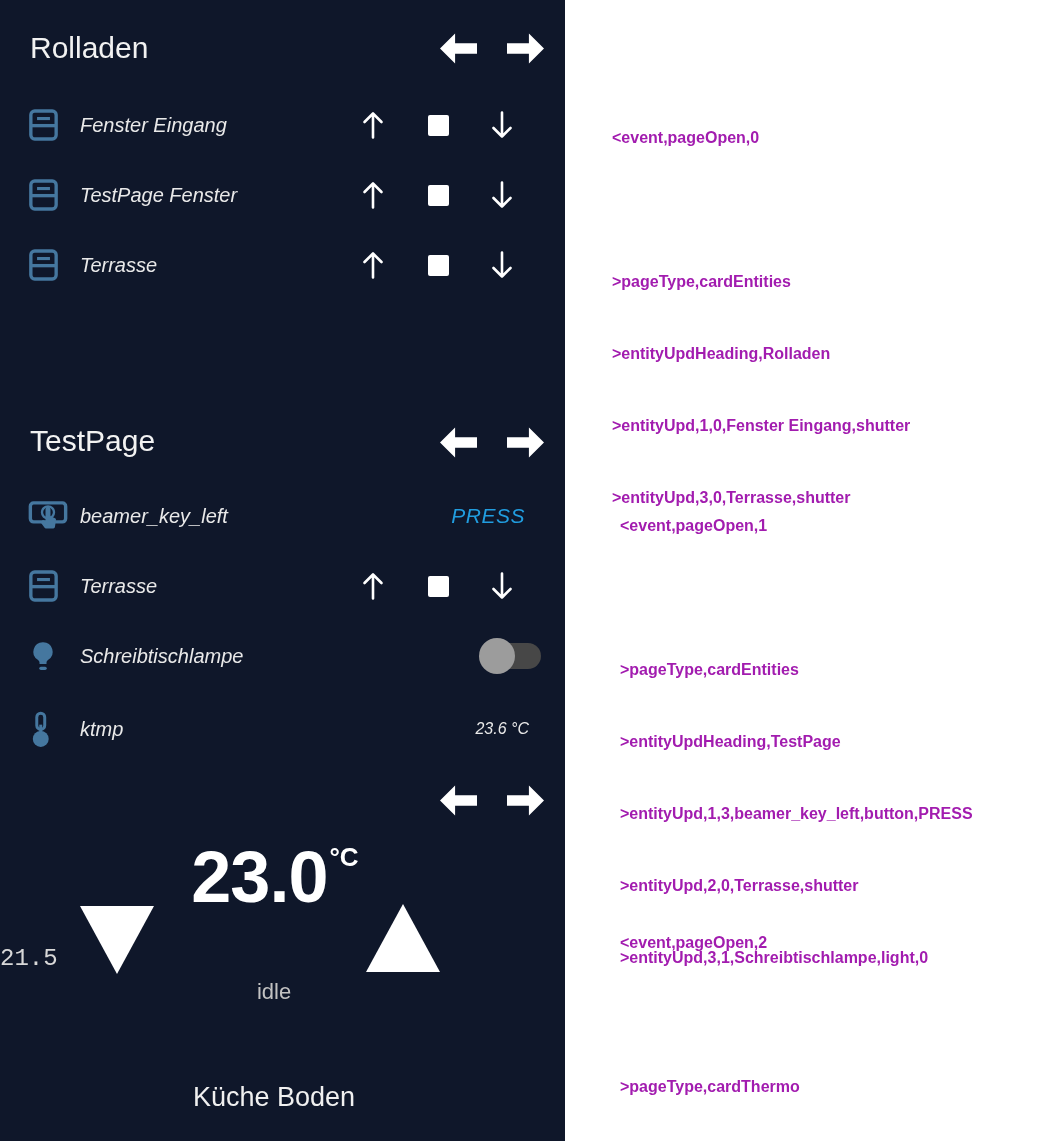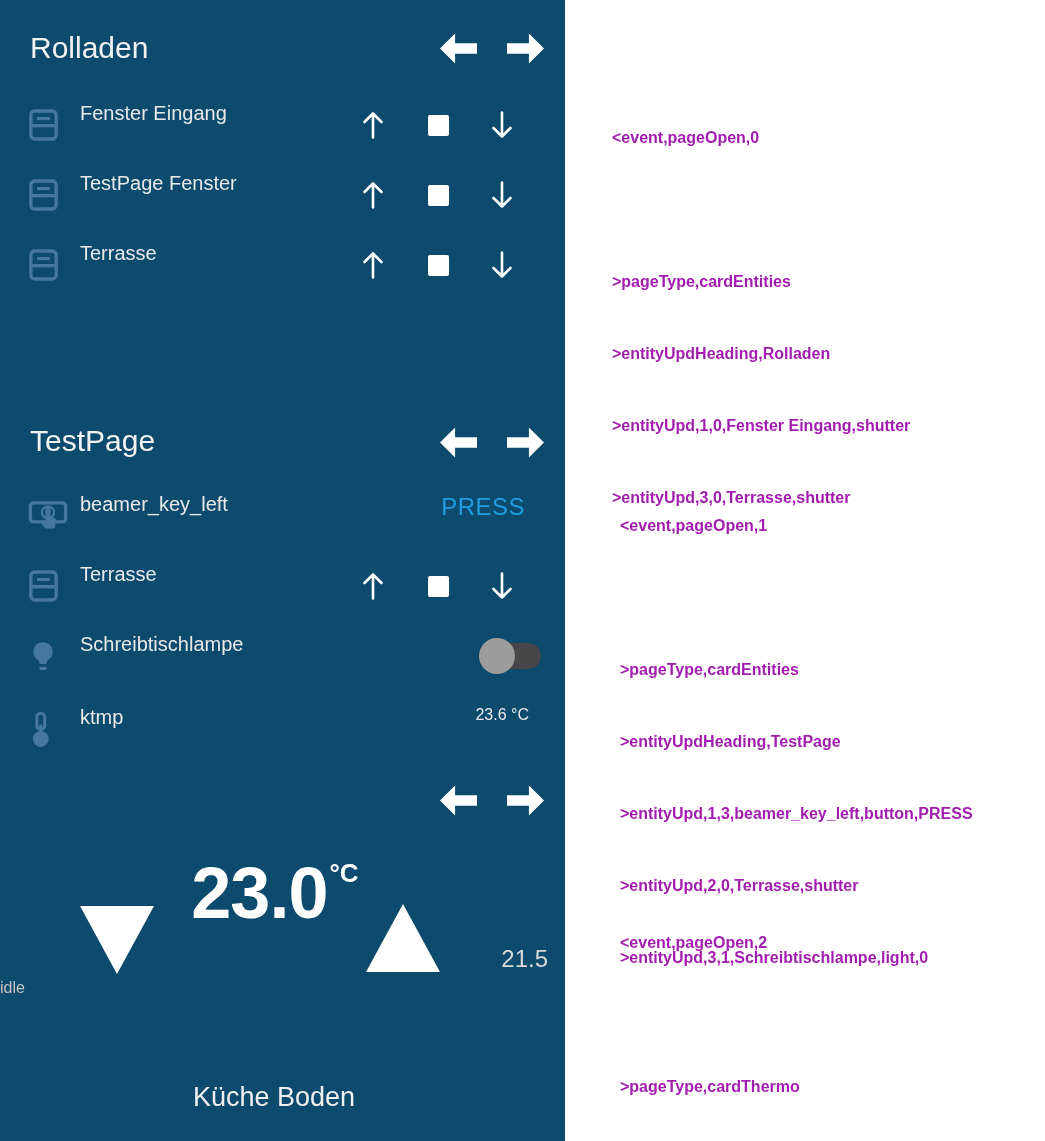--- a/index.html
+++ b/index.html
@@ -1,39 +1,39 @@
 <!DOCTYPE html>
 <html><head>
 <meta charset="utf-8">
 <style>
   html,body{margin:0;padding:0;background:#fff;font-family:"Liberation Sans",sans-serif;}
   .stage{position:relative;width:1045px;height:1141px;background:#fff;overflow:hidden;}
-  .panel-col{position:absolute;left:0;top:0;width:565px;height:1141px;background:#0c4a6e;}
+  .panel-col{position:absolute;left:0;top:0;width:565px;height:1141px;background:#0f172a;}
   .card{position:absolute;left:0;width:565px;}
   .card-title{position:absolute;left:30px;margin:0;font-size:30px;font-weight:400;color:#f2f2f2;}
   .nav{position:absolute;display:flex;gap:30px;left:440px;}
   .nav .nav-btn{display:inline-block;width:37px;height:31px;cursor:pointer;}
-  .row{position:absolute;left:28px;width:517px;height:46px;display:flex;}
+  .row{position:absolute;left:28px;width:517px;height:46px;display:flex;align-items:center;font-style:italic;}
   .row .icon{width:52px;display:flex;align-items:center;}
   .row .label{font-size:20px;color:#e9e9e9;}
   .ctrl{position:absolute;display:flex;align-items:center;justify-content:center;width:32px;height:40px;top:3px;}
   .c-up{left:329px;}
   .c-stop{left:394px;}
   .c-down{left:458px;}
   .sq{width:21px;height:21px;background:#fff;border-radius:2px;}
   .value{position:absolute;right:16px;font-size:16px;color:#e9e9e9;}
-  .value-press{position:absolute;right:20px;font-size:24px;color:#219ddf;letter-spacing:.5px;}
+  .value-press{position:absolute;right:20px;font-size:21px;color:#219ddf;letter-spacing:.5px;}
   .toggle{position:absolute;right:4px;top:10px;width:58px;height:26px;border-radius:13px;background:#474747;}
   .toggle .knob{position:absolute;left:-4px;top:-5px;width:36px;height:36px;border-radius:50%;background:#9c9c9c;}
-  .temp-wrap{position:absolute;left:0;top:836px;width:548px;text-align:center;color:#fff;margin-top:16px;}
+  .temp-wrap{position:absolute;left:0;top:836px;width:548px;text-align:center;color:#fff;}
   .temp-big{font-size:72px;font-weight:700;letter-spacing:-1px;}
   .temp-unit{font-size:26px;font-weight:700;vertical-align:top;position:relative;top:6px;left:2px;}
   .tri{position:absolute;cursor:pointer;}
-  .setpoint{position:absolute;left:0;top:945px;width:548px;text-align:right;font-size:24px;color:#d8d8d8;}
-  .tstate{position:absolute;left:0;top:979px;width:548px;text-align:left;font-size:16px;color:#c2c2c2;}
+  .setpoint{position:absolute;left:0;top:945px;width:548px;text-align:left;font-size:24px;color:#d8d8d8;font-family:Liberation Mono, monospace;}
+  .tstate{position:absolute;left:0;top:979px;width:548px;text-align:center;font-size:22px;color:#c2c2c2;}
   .thermo-title{position:absolute;left:0;top:1082px;width:548px;text-align:center;font-size:27px;color:#f0f0f0;}
   .log{position:absolute;font-weight:700;font-size:16px;line-height:24px;color:#a21caf;white-space:pre;}
   .log .gap{height:24px;}
 </style>
 </head>
 <body>
 
 <svg width="0" height="0" style="position:absolute">
   <defs>
     <g id="arrow-left-block">

